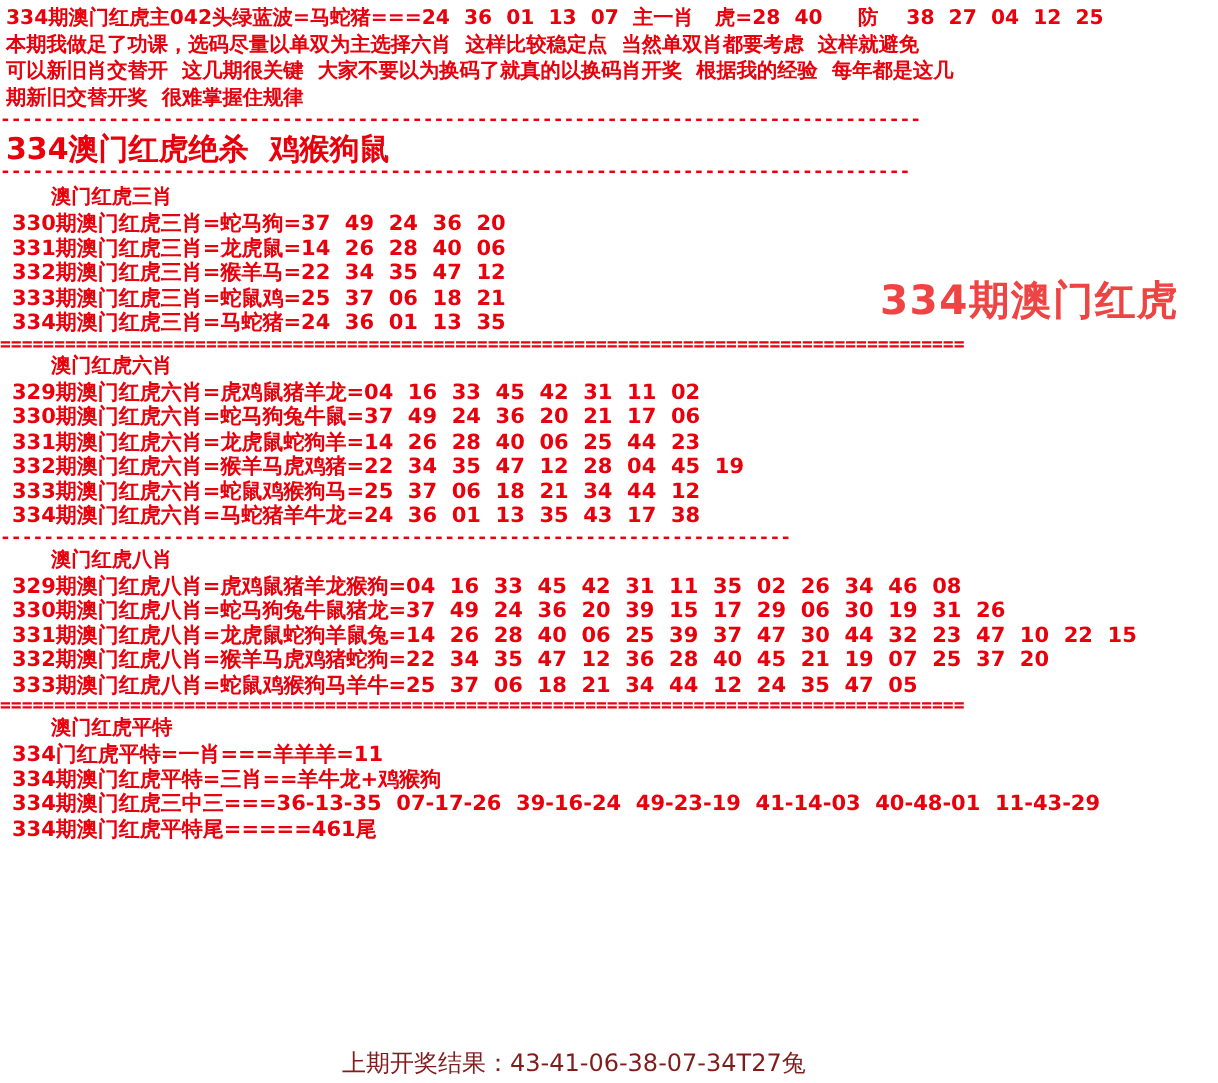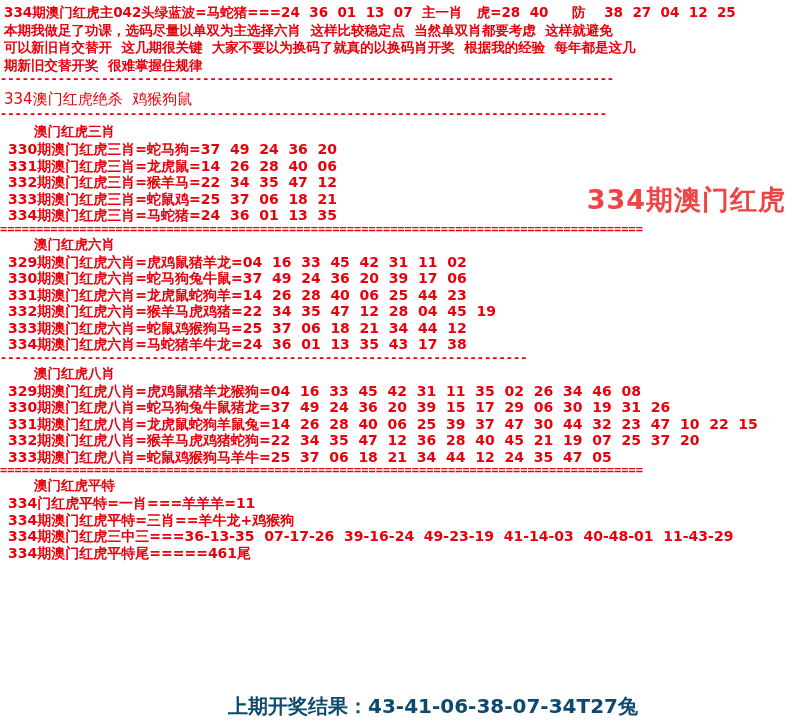--- a/index.html
+++ b/index.html
@@ -40,22 +40,22 @@
   .sep {
     color: #e8000d;
     font-size: 12px;
     line-height: 11px;
     white-space: pre;
     overflow: hidden;
     font-family: "DejaVu Sans Mono", monospace;
     font-weight: bold;
   }
   .sec-title {
-    font-size: 15px;
-    font-weight: normal;
+    font-size: 20px;
+    font-weight: bold;
     line-height: 20px;
     white-space: pre;
     padding-left: 4px;
   }
   .block {
     padding-left: 4px;
   }
   .block-head {
     font-size: 13.5px;
     font-weight: bold;
@@ -73,24 +73,24 @@
     font-size: 27px;
     font-weight: bold;
     color: #ef4444;
     letter-spacing: 1px;
     white-space: nowrap;
   }
   .result-line {
     position: absolute;
     left: 228px;
     bottom: 2px;
-    font-size: 20px;
-    font-weight: bold;
+    font-size: 16px;
+    font-weight: normal;
     white-space: nowrap;
-    color: #0c4a6e;
+    color: #7f1d1d;
   }
   .result-line .nums {
     letter-spacing: 0px;
   }
   .gap-sm { height: 4px; }
   .gap-xs { height: 2px; }
 </style>
 </head>
 <body>
 
@@ -119,21 +119,21 @@
       <div class="line">333期澳门红虎三肖=蛇鼠鸡=25  37  06  18  21</div>
       <div class="line">334期澳门红虎三肖=马蛇猪=24  36  01  13  35</div>
     </div>
   </div>
   <div class="sep">=========================================================================================</div>
 
   <div class="block">
     <div class="block-head">澳门红虎六肖</div>
     <div class="rowlist">
       <div class="line">329期澳门红虎六肖=虎鸡鼠猪羊龙=04  16  33  45  42  31  11  02</div>
-      <div class="line">330期澳门红虎六肖=蛇马狗兔牛鼠=37  49  24  36  20  39  17  06</div>
+      <div class="line">330期澳门红虎六肖=蛇马狗兔牛鼠=37  49  24  36  20  21  17  06</div>
       <div class="line">331期澳门红虎六肖=龙虎鼠蛇狗羊=14  26  28  40  06  25  44  23</div>
       <div class="line">332期澳门红虎六肖=猴羊马虎鸡猪=22  34  35  47  12  28  04  45  19</div>
       <div class="line">333期澳门红虎六肖=蛇鼠鸡猴狗马=25  37  06  18  21  34  44  12</div>
       <div class="line">334期澳门红虎六肖=马蛇猪羊牛龙=24  36  01  13  35  43  17  38</div>
     </div>
   </div>
   <div class="sep">-------------------------------------------------------------------------</div>
 
   <div class="block">
     <div class="block-head">澳门红虎八肖</div>

